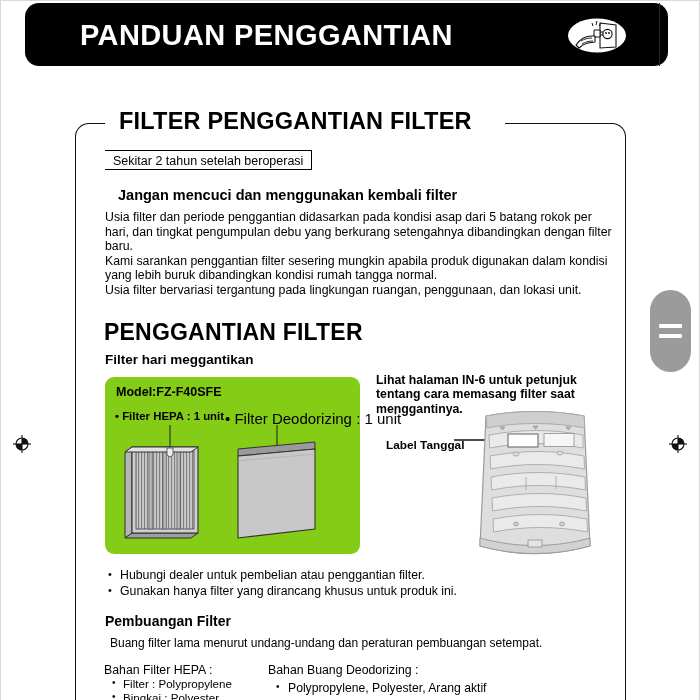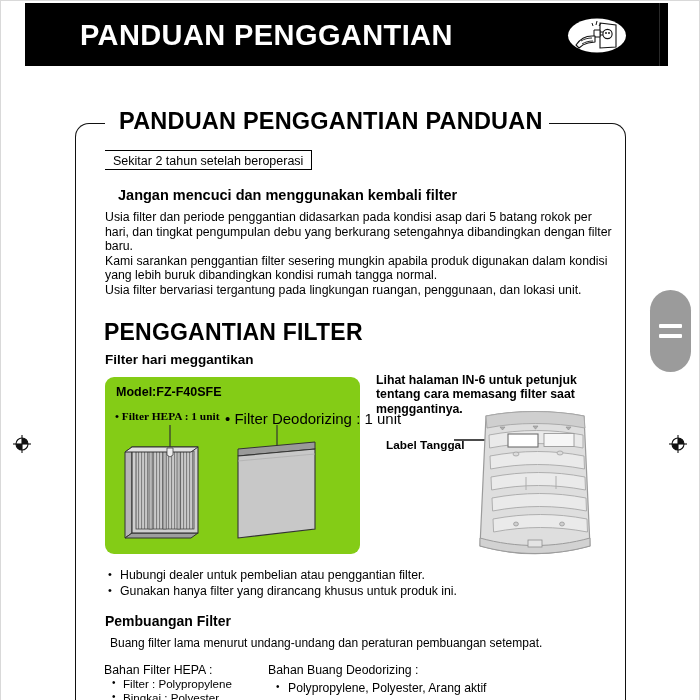--- a/index.html
+++ b/index.html
@@ -36,20 +36,21 @@
     background: #d9d9d9;
   }
 
   
   .banner {
     position: absolute;
     left: 25px; top: 3px;
     width: 643px; height: 63px;
     background: #000000;
     box-sizing: border-box;
+    border-radius: 14px;
   }
   .banner-inner-rule {
     position: absolute;
     right: 8px; top: 0;
     width: 1px; height: 63px;
     background: #2a2a2a;
   }
   .banner-title {
     position: absolute;
     left: 55px;
@@ -172,21 +173,20 @@
     font-size: 12.5px;
     font-weight: bold;
     white-space: nowrap;
   }
   .filter-card-item-a {
     position: absolute;
     left: 10px; top: 33px;
     font-size: 11.4px;
     font-weight: bold;
     white-space: nowrap;
-    font-family: Liberation Serif, serif;
   }
   .filter-card-item-b {
     position: absolute;
     left: 120px; top: 33px;
     font-size: 15px;
     font-weight: normal;
     white-space: nowrap;
   }
   .filter-art {
     position: absolute;
@@ -336,21 +336,21 @@
       <path d="M15 24 C18 22 22 21 26 21" fill="none" stroke="#111" stroke-width="0.9"></path>
       <path d="M16 27 C19 25 23 24 27 24" fill="none" stroke="#111" stroke-width="0.9"></path>
 
       <path d="M30 8 L31 4 M33 9 L35 6 M27 9 L26 6" stroke="#111" stroke-width="1" fill="none"></path>
     </svg>
   </div>
 </div>
 
 <div class="content-frame"></div>
 <div class="frame-title-gap"></div>
-<div class="section-title">PANDUAN PENGGANTIAN PANDUAN</div>
+<div class="section-title">FILTER PENGGANTIAN FILTER</div>
 
 <div class="time-strip">
   <div class="time-strip-value">Sekitar 2 tahun setelah beroperasi</div>
 </div>
 
 <div class="warn-heading">Jangan mencuci dan menggunakan kembali filter</div>
 <div class="para-block">
   <p>Usia filter dan periode penggantian didasarkan pada kondisi asap dari 5 batang rokok per hari, dan tingkat pengumpulan debu yang berkurang setengahnya dibandingkan dengan filter baru.</p>
   <p>Kami sarankan penggantian filter sesering mungkin apabila produk digunakan dalam kondisi yang lebih buruk dibandingkan kondisi rumah tangga normal.</p>
   <p>Usia filter bervariasi tergantung pada lingkungan ruangan, penggunaan, dan lokasi unit.</p>

